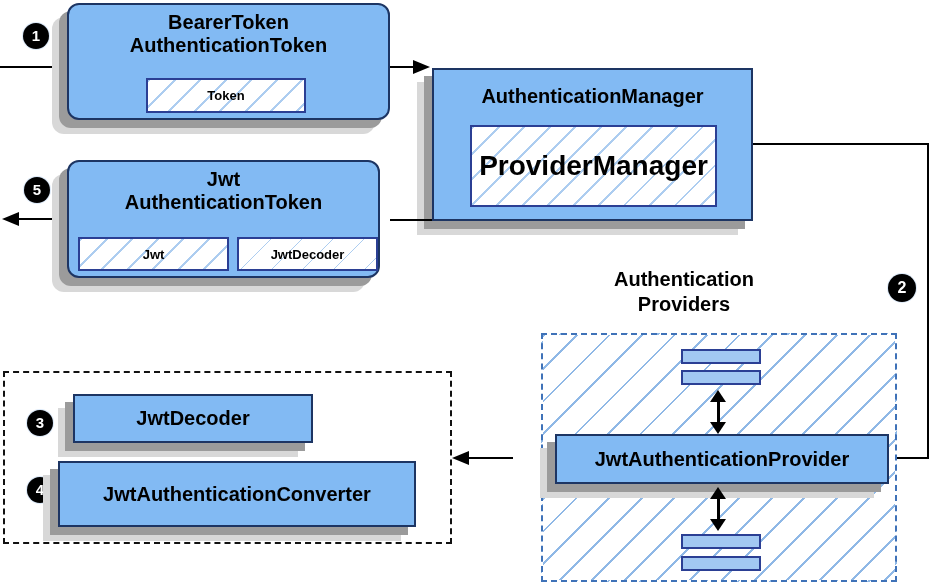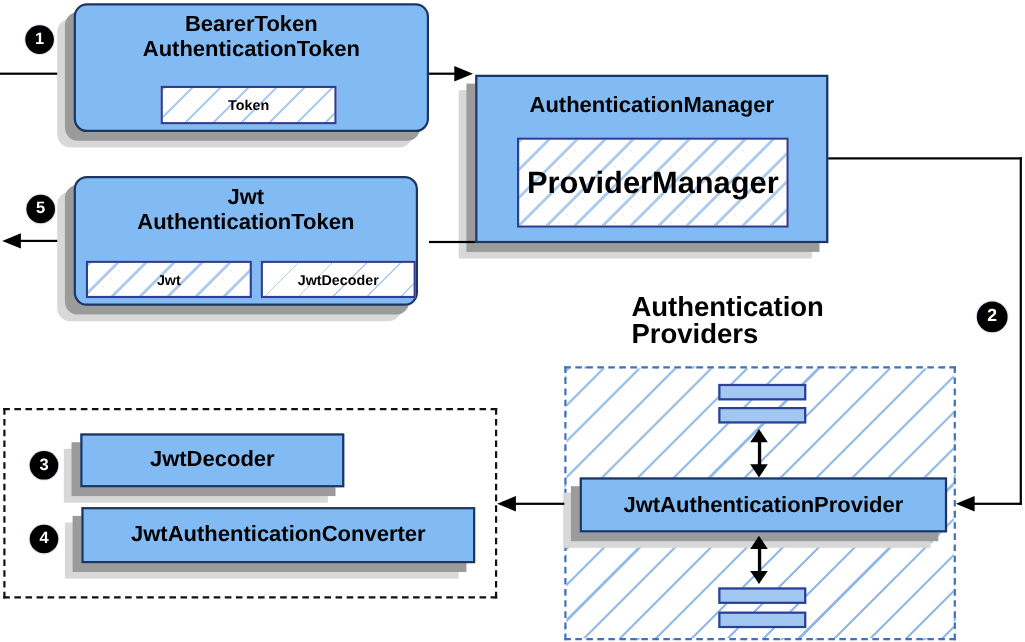--- a/index.html
+++ b/index.html
@@ -45,21 +45,21 @@
     background-image:repeating-linear-gradient(135deg,var(--hatch-strong) 0,var(--hatch-strong) 2px,transparent 2px,transparent 23px);
   }
   .dashed-group{position:absolute;border:2px dashed #111;background:#fff;}
   .bar{position:absolute;width:80px;height:15px;background:#a2c8f2;border:2px solid var(--chip-border);}
   .node-label{display:flex;align-items:center;justify-content:center;width:100%;height:100%;font-size:20px;}
   .two-line{padding-top:6px;}
   .darrow{position:absolute;width:16px;}
   .darrow .shaft{position:absolute;left:6.5px;top:5px;bottom:5px;width:3px;background:#000;}
   .darrow .head-up{position:absolute;top:0;left:0;border-left:8px solid transparent;border-right:8px solid transparent;border-bottom:12px solid #000;}
   .darrow .head-down{position:absolute;bottom:0;left:0;border-left:8px solid transparent;border-right:8px solid transparent;border-top:12px solid #000;}
-  .group-label{position:absolute;text-align:left;font-size:25px;line-height:25px;}
+  .group-label{position:absolute;text-align:center;font-size:20px;line-height:25px;}
 </style>
 </head>
 <body>
 
 <div id="stage">
 
   <div class="hline" style="left:0;top:66px;width:67px;"></div>
   <div class="badge" style="left:23px;top:23px;">1</div>
 
   <div class="node rounded" style="left:67px;top:3px;width:323px;height:117px;">
@@ -97,21 +97,21 @@
   <div class="vline" style="left:927px;top:143px;height:316px;"></div>
   <div class="hline" style="left:884px;top:457px;width:45px;"></div>
   <div class="arrow-left" style="left:869px;top:451px;"></div>
   <div class="badge" style="left:888px;top:274px;width:28px;height:28px;line-height:28px;font-size:16px;">2</div>
 
   <div class="group-label" style="left:574px;top:267px;width:220px;">
     <div>Authentication</div>
     <div>Providers</div>
   </div>
 
-  <div class="providers-box" style="left:513px;top:333px;width:356px;height:249px;">
+  <div class="providers-box" style="left:541px;top:333px;width:356px;height:249px;">
     <div class="bar" style="left:138px;top:14px;"></div>
     <div class="bar" style="left:138px;top:35px;"></div>
 
     <div class="darrow" style="left:167px;top:55px;height:44px;">
       <div class="head-up"></div>
         <div class="shaft"></div>
         <div class="head-down"></div>
     </div>
 
     <div class="node" style="left:12px;top:99px;width:334px;height:50px;">
@@ -130,18 +130,18 @@
 
   <div class="hline" style="left:466px;top:457px;width:47px;"></div>
   <div class="arrow-left" style="left:452px;top:451px;"></div>
 
   <div class="dashed-group" style="left:3px;top:371px;width:449px;height:173px;">
     <div class="badge" style="left:22px;top:37px;">3</div>
     <div class="node" style="left:68px;top:21px;width:240px;height:49px;text-align:right;">
       <div class="node-label">JwtDecoder</div>
     </div>
     <div class="badge" style="left:22px;top:104px;">4</div>
-    <div class="node" style="left:69px;top:88px;width:358px;height:51px;">
+    <div class="node" style="left:53px;top:88px;width:358px;height:66px;">
       <div class="node-label">JwtAuthenticationConverter</div>
     </div>
   </div>
 
 </div>
 
 </body></html>

